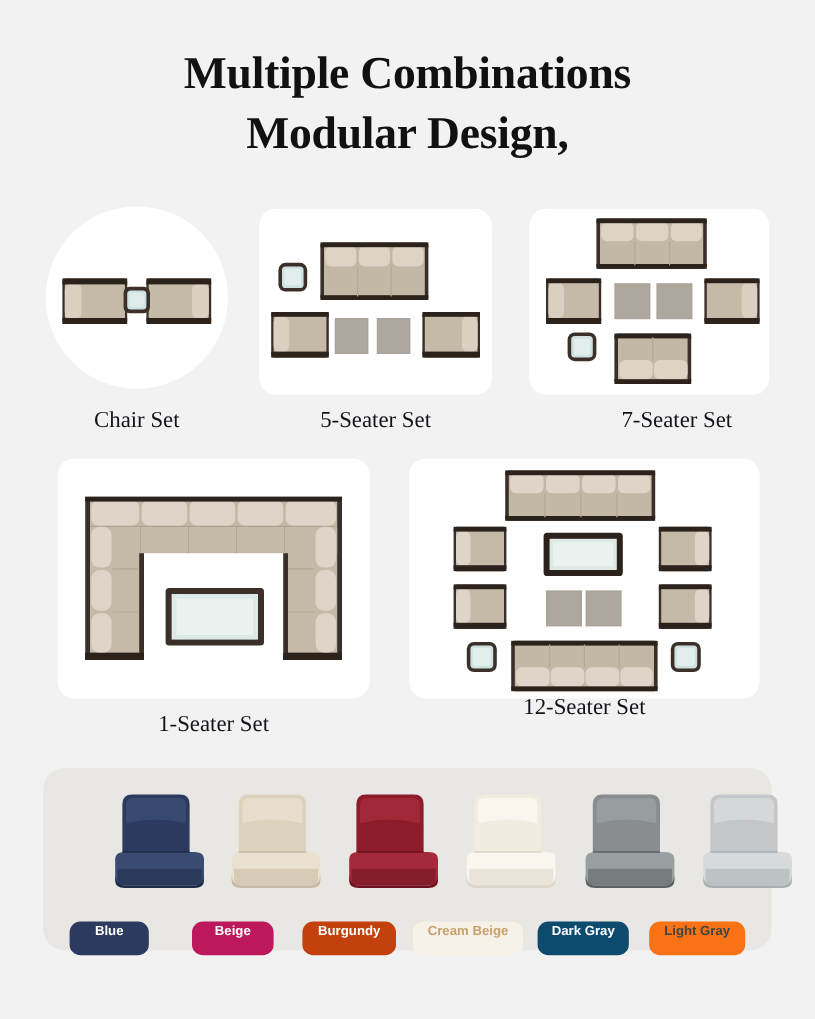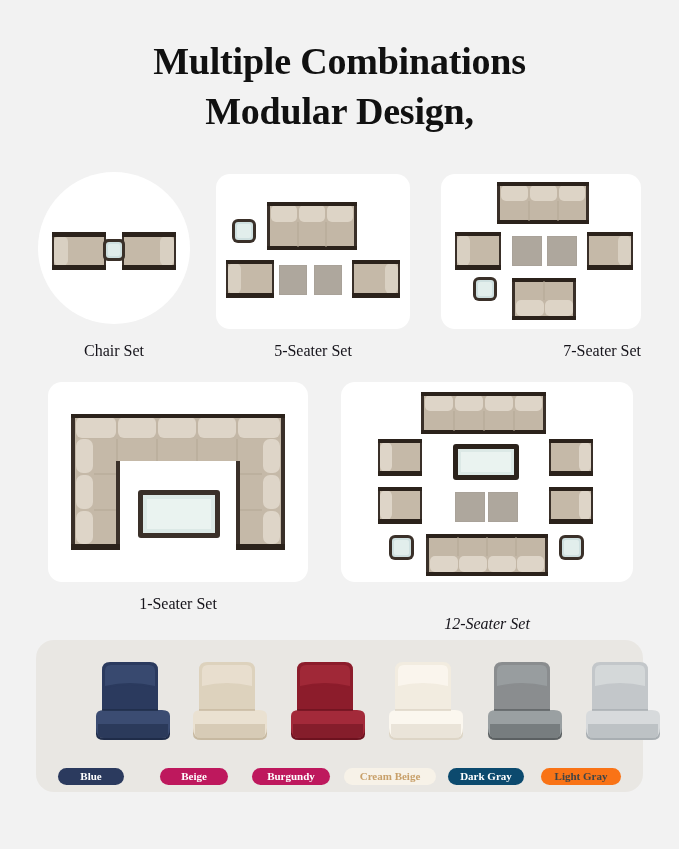--- a/index.html
+++ b/index.html
@@ -30,45 +30,45 @@
     background:#ffffff;
   }
   .config-card.rounded{border-radius:14px;}
   .config-card.circle{border-radius:50%;}
   .config-svg{display:block;width:100%;height:100%;}
   .config-label{
     position:absolute;
     text-align:center;
     font-family:"Liberation Serif", serif;
     font-weight:400;
-    font-size:16px;
+    font-size:19px;
     line-height:20px;
     color:#15131a;
   }
   
   #swatch-panel{
     position:absolute;
     left:36px;top:640px;width:607px;height:152px;
     background:#e9e7e3;
     border-radius:18px;
   }
   .swatch{
     position:absolute;
     top:18px;
     width:96px;height:90px;
   }
   .swatch-svg{display:block;width:96px;height:90px;}
   .swatch-pill{
     position:absolute;
     top:768px;
-    height:17px;
+    height:28px;
     line-height:17px;
     border-radius:9px;
     text-align:center;
-    font-family:Liberation Serif, serif;
+    font-family:Liberation Sans, sans-serif;
     font-weight:700;
     font-size:11px;
     white-space:nowrap;
     padding:0 7px;
     box-sizing:border-box;
   }
 </style>
 </head>
 <body style="background: rgb(242, 242, 242);">
 
@@ -206,21 +206,21 @@
       <line x1="103" y1="107" x2="103" y2="126" stroke="#b3a794" stroke-width="1"></line>
     </g>
 
     <g>
       <rect x="32" y="103" width="24" height="24" rx="6" fill="#3a3029"></rect>
       <rect x="35" y="106" width="18" height="18" rx="3" fill="#cfe0e0"></rect>
       <rect x="37" y="108" width="14" height="14" rx="2" fill="#e2eeec"></rect>
     </g>
   </svg>
 </div>
-<div class="config-label" id="label-7-seater" style="left: 441px; top: 341px; width: 200px; text-align: right;">7-Seater Set</div>
+<div class="config-label" id="label-7-seater" style="left: 464px; top: 341px; width: 200px;">7-Seater Set</div>
 
 <div class="config-card rounded" id="card-9-seater" style="left: 48px; top: 382px; width: 260px; height: 200px;">
   <svg class="config-svg" viewBox="0 0 260 200">
 
     <g>
 
       <path d="M23,32 H237 V168 H188 V78 H72 V168 H23 Z" fill="#3a3029"></path>
 
       <rect x="27" y="35" width="206" height="22" fill="#c3b7a6"></rect>
       <rect x="28" y="35" width="40" height="21" rx="6" fill="#ded5c8"></rect>
@@ -344,21 +344,21 @@
       <rect x="51" y="156" width="19" height="19" rx="3" fill="#cfe0e0"></rect>
       <rect x="53" y="158" width="15" height="15" rx="2" fill="#e2eeec"></rect>
     </g>
     <g>
       <rect x="218" y="153" width="25" height="25" rx="6" fill="#3a3029"></rect>
       <rect x="221" y="156" width="19" height="19" rx="3" fill="#cfe0e0"></rect>
       <rect x="223" y="158" width="15" height="15" rx="2" fill="#e2eeec"></rect>
     </g>
   </svg>
 </div>
-<div class="config-label" id="label-12-seater" style="left: 341px; top: 614px; width: 292px; font-style: italic;">12-Seater Set</div>
+<div class="config-label" id="label-12-seater" style="left: 341px; top: 580px; width: 292px;">12-Seater Set</div>
 
 <div id="swatch-panel" style="background: rgb(233, 231, 227);">
     <div class="swatch" style="left: 48px;">
       <svg class="swatch-svg" viewBox="0 0 96 90">
         <path d="M18,12 Q18,4 26,4 L66,4 Q74,4 74,12 L74,52 L18,52 Z" fill="#2b3a5e"></path>
         <path d="M21,13 Q21,7 27,7 L65,7 Q71,7 71,13 L71,28 Q46,22 21,28 Z" fill="#3b4c72" opacity="0.85"></path>
         <path d="M21,30 Q46,24 71,30 L71,50 L21,50 Z" fill="#2b3a5e"></path>
         <path d="M12,58 Q12,52 20,52 L78,52 Q86,52 86,58 L86,74 Q86,80 78,80 L20,80 Q12,80 12,74 Z" fill="#3b4c72"></path>
         <path d="M12,70 Q12,80 20,80 L78,80 Q86,80 86,70 L86,76 Q86,82 78,82 L20,82 Q12,82 12,76 Z" fill="#1f2c49"></path>
         <path d="M14,66 L84,66 L84,76 Q84,80 78,80 L20,80 Q14,80 14,76 Z" fill="#1f2c49" opacity="0.55"></path>
@@ -417,16 +417,16 @@
         <path d="M12,58 Q12,52 20,52 L78,52 Q86,52 86,58 L86,74 Q86,80 78,80 L20,80 Q12,80 12,74 Z" fill="#d7dadc"></path>
         <path d="M12,70 Q12,80 20,80 L78,80 Q86,80 86,70 L86,76 Q86,82 78,82 L20,82 Q12,82 12,76 Z" fill="#a8aeb2"></path>
         <path d="M14,66 L84,66 L84,76 Q84,80 78,80 L20,80 Q14,80 14,76 Z" fill="#a8aeb2" opacity="0.55"></path>
         <path d="M18,52 L74,52" stroke="#a8aeb2" stroke-width="1.4" fill="none"></path>
       </svg>
     </div>
   </div>
 
 <div class="swatch-pill" style="left: 58px; width: 66px; background: rgb(43, 58, 94); color: rgb(255, 255, 255);">Blue</div>
 <div class="swatch-pill" style="left: 160px; width: 68px; background: #be185d; color: rgb(255, 255, 255);">Beige</div>
-<div class="swatch-pill" style="left: 252px; width: 78px; background: #be185d; color: rgb(255, 255, 255);">Burgundy</div>
+<div class="swatch-pill" style="left: 252px; width: 78px; background: #c2410c; color: rgb(255, 255, 255);">Burgundy</div>
 <div class="swatch-pill" style="left: 344px; width: 92px; background: rgb(247, 242, 232); color: rgb(200, 160, 106);">Cream Beige</div>
 <div class="swatch-pill" style="left: 448px; width: 76px; background: #0c4a6e; color: rgb(255, 255, 255);">Dark Gray</div>
 <div class="swatch-pill" style="left: 541px; width: 80px; background: #f97316; color: rgb(63, 68, 70);">Light Gray</div>
 
 </body></html>

